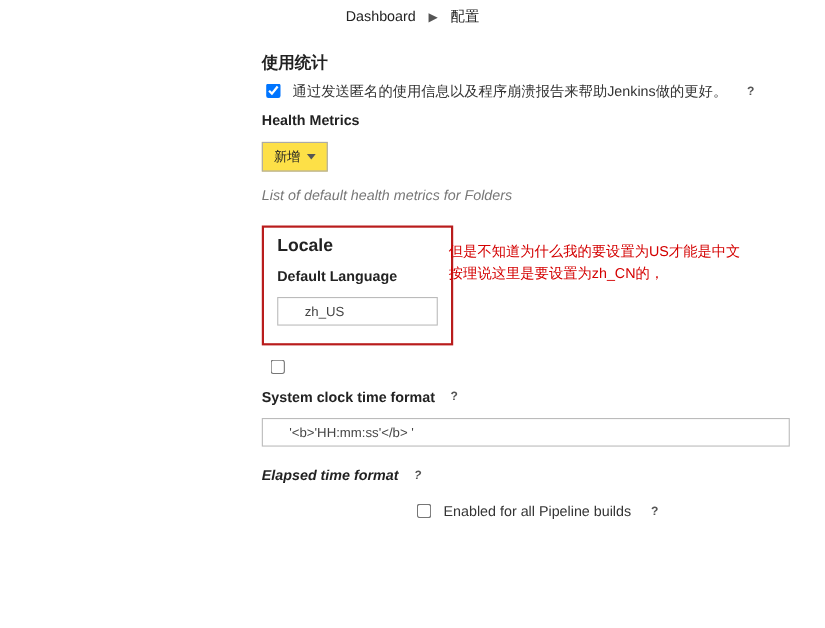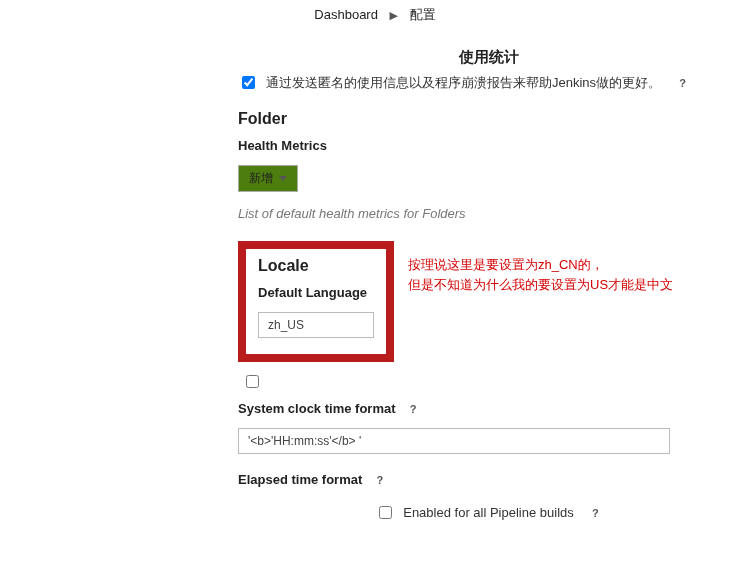--- a/index.html
+++ b/index.html
@@ -28,21 +28,21 @@
     padding-right: 10px;
     padding-top: 0;
   }
   .section-heading {
     font-weight: bold;
     font-size: 16px;
     color: #222;
     margin-top: 18px;
     margin-bottom: 6px;
   }
-  .section-heading.small { font-size: 15px; text-align: center; }
+  .section-heading.small { font-size: 15px; }
   .sub-heading {
     font-weight: bold;
     font-size: 13px;
     color: #222;
     margin-top: 10px;
     margin-bottom: 6px;
   }
   .checkbox-row {
     display: flex;
     align-items: center;
@@ -62,58 +62,58 @@
     font-weight: bold;
     font-size: 11px;
     color: #555;
     margin-left: 6px;
   }
   .btn-add {
     display: inline-flex;
     align-items: center;
     gap: 6px;
     border: 1px solid #aaa;
-    background: #4d7c0f;
+    background: #fde047;
     padding: 4px 10px;
     font-size: 12px;
     color: #222;
     cursor: pointer;
     margin-top: 6px;
   }
   .caret-down {
     width: 0; height: 0;
     border-left: 4px solid transparent;
     border-right: 4px solid transparent;
     border-top: 5px solid #555;
   }
   .muted-text {
     font-size: 13px;
     color: #777;
     margin-top: 14px;
     margin-bottom: 10px;
     font-style: italic;
   }
   .locale-box {
-    border: 8px solid #b91c1c;
+    border: 2px solid #b91c1c;
     padding: 8px 12px 16px 12px;
     margin-top: 20px;
-    width: 156px;
+    width: 174px;
     position: relative;
   }
   .locale-box .section-heading { margin-top: 0; }
   .text-input {
     width: 100%;
     border: 1px solid #bbb;
-    padding: 5px 9px;
+    padding: 5px 24px;
     font-size: 12px;
     color: #444;
     margin-top: 6px;
     background: #fff;
   }
-  .wide-input { width: 432px; max-width: 100%; }
+  .wide-input { width: 480px; max-width: 100%; }
   .locale-row { position: relative; }
   .annotation {
     position: absolute;
     left: 170px;
     top: 14px;
     color: #d40000;
     font-size: 13px;
     line-height: 1.5;
     white-space: nowrap;
   }
@@ -137,52 +137,51 @@
 
 <div class="content">
 
   <div class="section-heading small">使用统计</div>
   <div class="checkbox-row">
     <input type="checkbox" checked="" style="">
     <span>通过发送匿名的使用信息以及程序崩溃报告来帮助Jenkins做的更好。</span>
     <span class="help-icon">?</span>
   </div>
 
-  <div class="section-heading">Folder</div>
   <div class="sub-heading">Health Metrics</div>
   <button class="btn-add">
     <span>新增</span>
     <span class="caret-down"></span>
   </button>
   <div class="muted-text">List of default health metrics for Folders</div>
 
   <div class="locale-row">
     <div class="locale-box">
       <div class="section-heading">Locale</div>
       <div class="sub-heading">Default Language</div>
       <input class="text-input" type="text" value="zh_US" style="">
     </div>
     <div class="annotation">
+      <div>但是不知道为什么我的要设置为US才能是中文</div>
       <div>按理说这里是要设置为zh_CN的，</div>
-      <div>但是不知道为什么我的要设置为US才能是中文</div>
     </div>
   </div>
 
   <div class="standalone-check">
     <input type="checkbox" style="">
   </div>
 
 
   <div class="sub-heading label-with-help">
     <span>System clock time format</span>
     <span class="help-icon">?</span>
   </div>
   <input class="text-input wide-input" type="text" value="'&lt;b&gt;'HH:mm:ss'&lt;/b&gt; '" style="">
 
-  <div class="sub-heading label-with-help" style="margin-top:18px;">
+  <div class="sub-heading label-with-help" style="margin-top:18px;font-style:italic;">
     <span>Elapsed time format</span>
     <span class="help-icon">?</span>
   </div>
 
   <div class="checkbox-row" style="margin-top:16px;justify-content:center;">
     <input type="checkbox" style="">
     <span>Enabled for all Pipeline builds</span>
     <span class="help-icon">?</span>
   </div>
 

